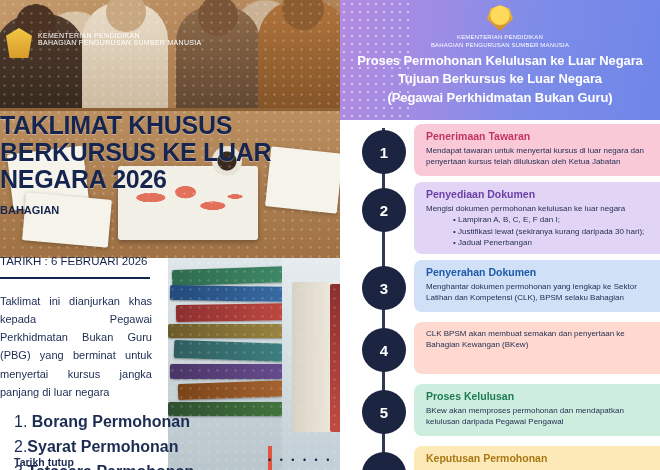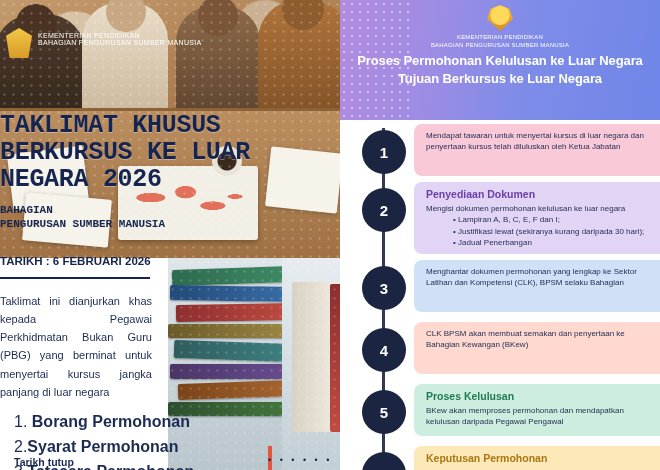--- a/index.html
+++ b/index.html
@@ -149,21 +149,20 @@
     white-space: nowrap;
   }
 
   .left-title-block {
     position: absolute;
     left: 0;
     top: 112px;
     width: 210px;
     z-index: 5;
     color: #15254f;
-    font-family: Liberation Mono, monospace;
   }
   .left-title-block .t1,
   .left-title-block .t2,
   .left-title-block .t3 {
     font-weight: bold;
     font-size: 25px;
     line-height: 1.08;
     letter-spacing: -.3px;
     white-space: nowrap;
     text-shadow: 0 1px 0 rgba(255,255,255,.35);
@@ -177,21 +176,21 @@
   }
   .left-sub1 { margin-top: 10px; }
 
   .left-date {
     position: absolute;
     left: 0;
     top: 255px;
     width: 154px;
     z-index: 6;
     font-size: 11.5px;
-    font-weight: bold;
+    font-weight: normal;
     color: #15254f;
     white-space: nowrap;
   }
   .left-rule {
     position: absolute;
     left: 0;
     top: 277px;
     width: 150px;
     height: 2px;
     background: #15254f;
@@ -473,21 +472,20 @@
         <div class="l1">KEMENTERIAN PENDIDIKAN</div>
         <div class="l2">BAHAGIAN PENGURUSAN SUMBER MANUSIA</div>
       </div>
     </div>
 
     <div class="left-title-block">
       <div class="t1">TAKLIMAT KHUSUS</div>
       <div class="t2">BERKURSUS KE LUAR</div>
       <div class="t3">NEGARA 2026</div>
       <div class="left-sub1">BAHAGIAN</div>
-      <div class="left-sub2">PENGURUSAN SUMBER MANUSIA</div>
     </div>
 
     <div class="left-date">TARIKH : 6 FEBRUARI 2026</div>
     <div class="left-rule"></div>
 
     <div class="left-body">Taklimat ini dianjurkan khas kepada Pegawai Perkhidmatan Bukan Guru (PBG) yang berminat untuk menyertai kursus jangka panjang di luar negara</div>
 
     <div class="left-photo-books">
       <div class="books-bg"></div>
       <div class="book bk1"></div>
@@ -521,49 +519,52 @@
     <div class="right-header">
       <div class="hdr-dots"></div>
       <div class="hdr-crest"></div>
       <div class="hdr-minitext">
         <div>KEMENTERIAN PENDIDIKAN</div>
         <div>BAHAGIAN PENGURUSAN SUMBER MANUSIA</div>
       </div>
       <div class="hdr-title">
         <div class="line">Proses Permohonan Kelulusan ke Luar Negara</div>
         <div class="line">Tujuan Berkursus ke Luar Negara</div>
+        <div class="line">(Pegawai Perkhidmatan Bukan Guru)</div>
       </div>
     </div>
 
     <div class="right-body">
       <div class="timeline-line"></div>
 
       <div class="step" style="top:4px">
         <div class="step-num">1</div>
         <div class="step-card c-pink">
+          <div class="step-title title-pink">Penerimaan Tawaran</div>
           <div class="step-desc">Mendapat tawaran untuk menyertai kursus di luar negara dan penyertaan kursus telah diluluskan oleh Ketua Jabatan</div>
         </div>
       </div>
 
       <div class="step" style="top:62px;height:74px">
         <div class="step-num">2</div>
         <div class="step-card c-lav" style="min-height:70px">
           <div class="step-title title-purple">Penyediaan Dokumen</div>
           <div class="step-desc">
             <div>Mengisi dokumen permohonan kelulusan ke luar negara</div>
             <div class="bullet">• <span>Lampiran A, B, C, E, F dan I;</span></div>
             <div class="bullet">• <span>Justifikasi lewat (sekiranya kurang daripada 30 hari);</span></div>
             <div class="bullet">• <span>Jadual Penerbangan</span></div>
           </div>
         </div>
       </div>
 
       <div class="step" style="top:140px">
         <div class="step-num">3</div>
         <div class="step-card c-blue">
+          <div class="step-title title-blue">Penyerahan Dokumen</div>
           <div class="step-desc">Menghantar dokumen permohonan yang lengkap ke Sektor Latihan dan Kompetensi (CLK), BPSM selaku Bahagian</div>
         </div>
       </div>
 
       <div class="step" style="top:202px">
         <div class="step-num">4</div>
         <div class="step-card c-peach">
           <div class="step-desc">CLK BPSM akan membuat semakan dan penyertaan ke Bahagian Kewangan (BKew)</div>
         </div>
       </div>

